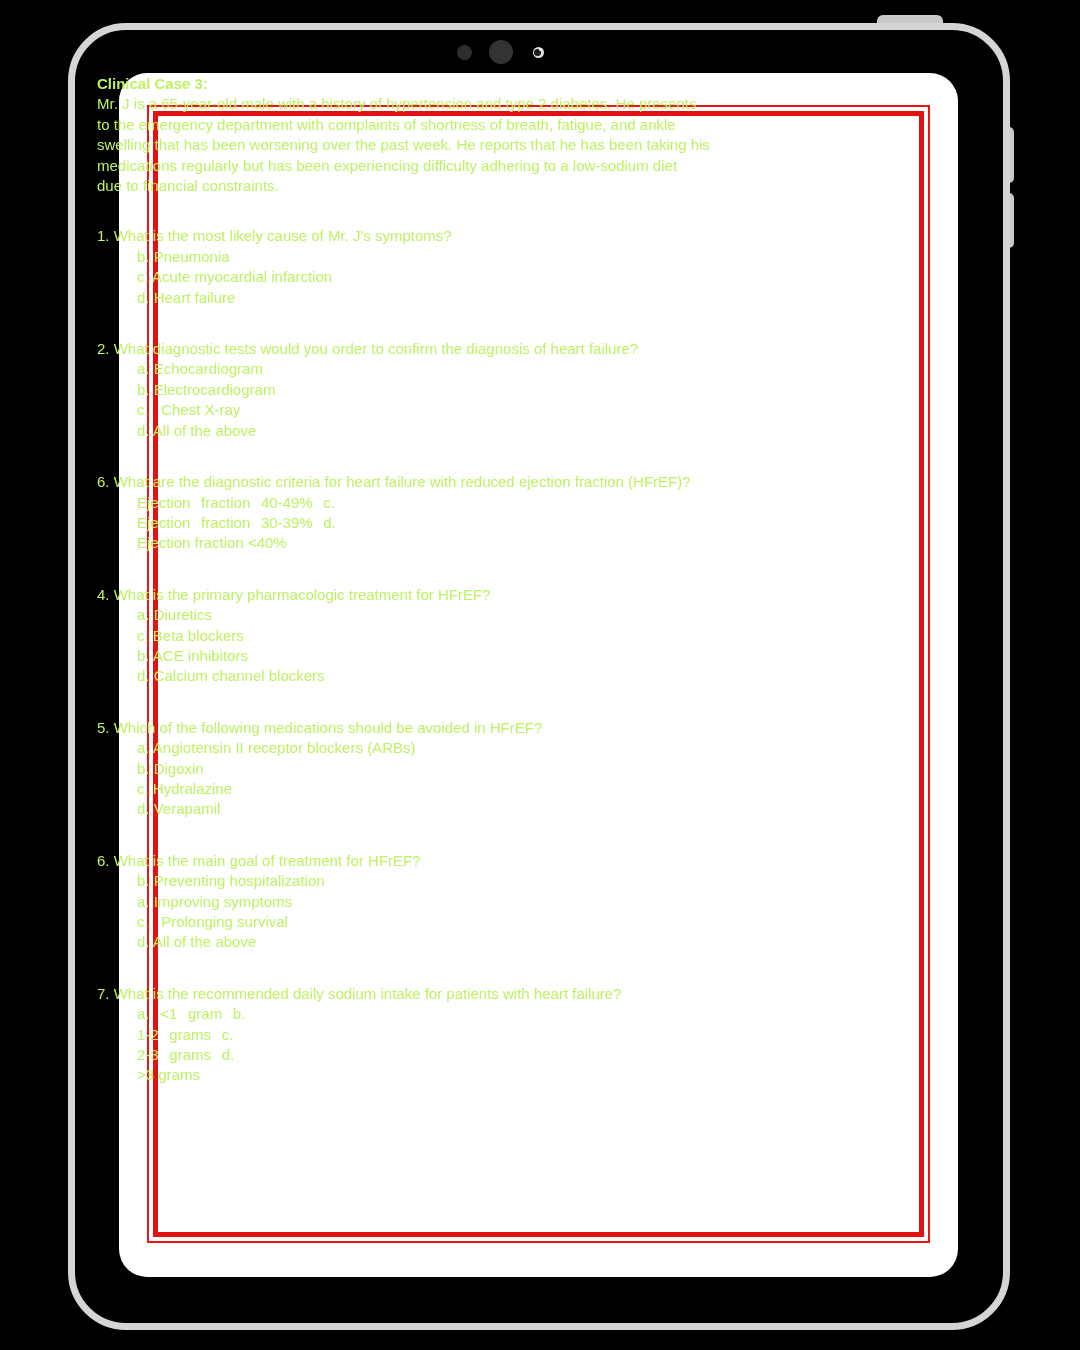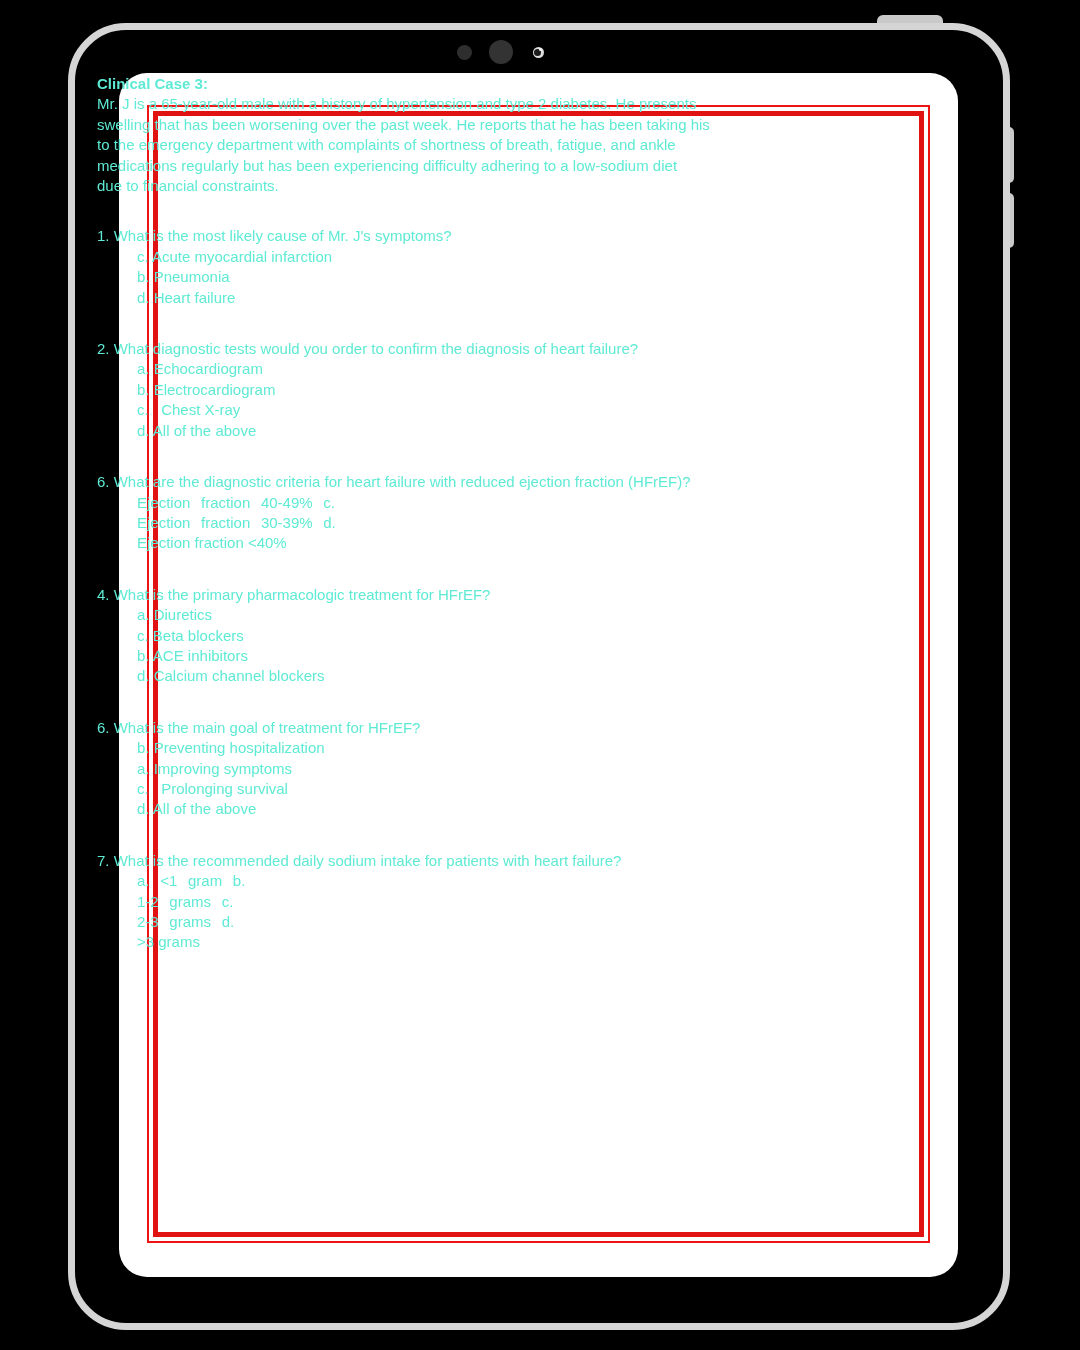--- a/index.html
+++ b/index.html
@@ -53,21 +53,21 @@
   }
   .doc-inner {
     position: absolute;
     left: 4px; top: 4px; right: 4px; bottom: 4px;
     border: 5px solid #e11212;
   }
 
   .content {
     position: absolute;
     left: 97px; top: 74px; width: 720px;
-    color: #5eead4;
+    color: #bef264;
     font-size: 15px;
     line-height: 20.4px;
   }
   .line, .prompt, .opt { white-space: pre; }
   .title { font-weight: bold; }
   .opt { padding-left: 40px; }
   .wide { word-spacing: 6.5px; }
   .question { margin-top: 31px; }
   .question.first { margin-top: 30px; }
 </style>
@@ -89,29 +89,29 @@
 
 <div class="abs screen">
   <div class="doc-outer">
     <div class="doc-inner"></div>
   </div>
 </div>
 
 <div class="content">
   <div class="line title">Clinical Case 3:</div>
   <div class="line">Mr. J is a 65-year-old male with a history of hypertension and type 2 diabetes. He presents</div>
+  <div class="line">to the emergency department with complaints of shortness of breath, fatigue, and ankle</div>
   <div class="line">swelling that has been worsening over the past week. He reports that he has been taking his</div>
-  <div class="line">to the emergency department with complaints of shortness of breath, fatigue, and ankle</div>
   <div class="line">medications regularly but has been experiencing difficulty adhering to a low-sodium diet</div>
   <div class="line">due to financial constraints.</div>
 
   <div class="question first">
     <div class="prompt">1. What is the most likely cause of Mr. J's symptoms?</div>
+    <div class="opt">b. Pneumonia</div>
     <div class="opt">c. Acute myocardial infarction</div>
-    <div class="opt">b. Pneumonia</div>
     <div class="opt">d. Heart failure</div>
   </div>
 
   <div class="question">
     <div class="prompt">2. What diagnostic tests would you order to confirm the diagnosis of heart failure?</div>
     <div class="opt">a. Echocardiogram</div>
     <div class="opt">b. Electrocardiogram</div>
     <div class="opt">c.   Chest X-ray</div>
     <div class="opt">d. All of the above</div>
   </div>
@@ -124,20 +124,27 @@
   </div>
 
   <div class="question">
     <div class="prompt">4. What is the primary pharmacologic treatment for HFrEF?</div>
     <div class="opt">a. Diuretics</div>
     <div class="opt">c. Beta blockers</div>
     <div class="opt">b. ACE inhibitors</div>
     <div class="opt">d. Calcium channel blockers</div>
   </div>
 
+  <div class="question">
+    <div class="prompt">5. Which of the following medications should be avoided in HFrEF?</div>
+    <div class="opt">a. Angiotensin II receptor blockers (ARBs)</div>
+    <div class="opt">b. Digoxin</div>
+    <div class="opt">c. Hydralazine</div>
+    <div class="opt">d. Verapamil</div>
+  </div>
 
   <div class="question">
     <div class="prompt">6. What is the main goal of treatment for HFrEF?</div>
     <div class="opt">b. Preventing hospitalization</div>
     <div class="opt">a. Improving symptoms</div>
     <div class="opt">c.   Prolonging survival</div>
     <div class="opt">d. All of the above</div>
   </div>
 
   <div class="question">

